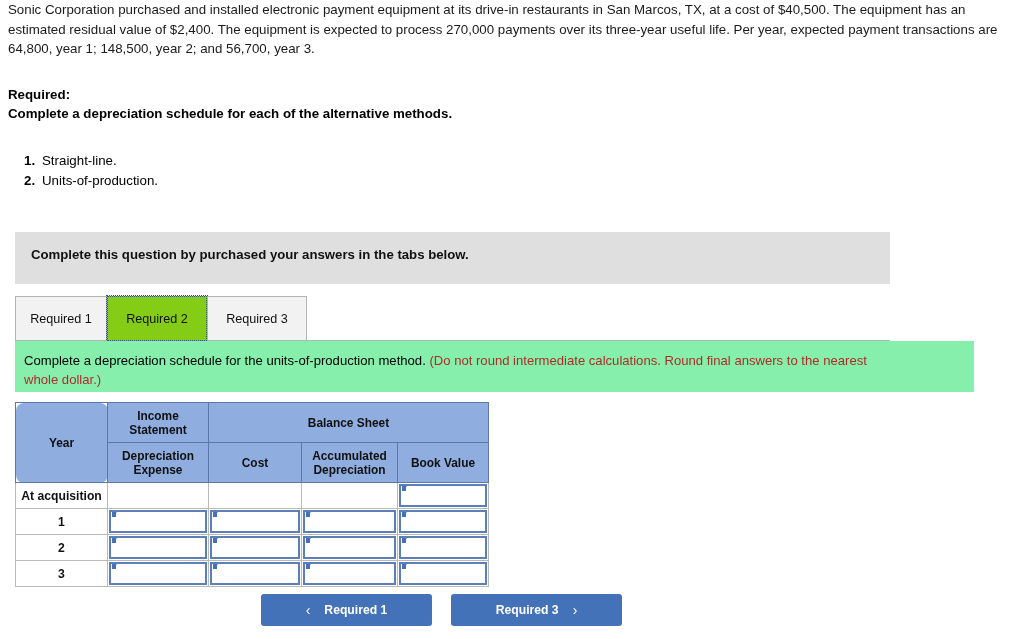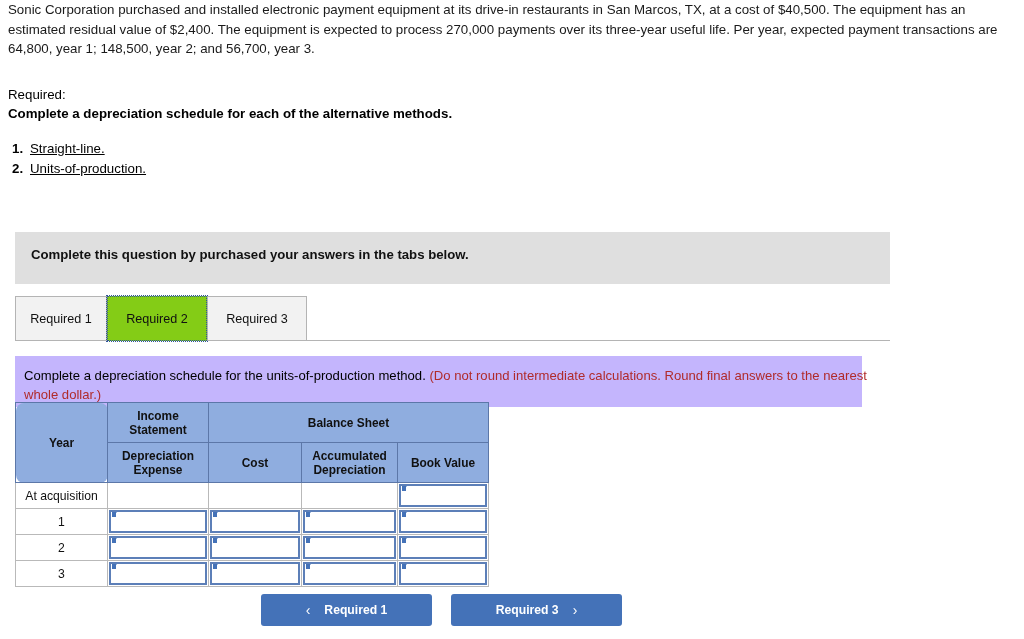--- a/index.html
+++ b/index.html
@@ -28,38 +28,37 @@
     color: #1a1a1a;
   }
 
   #required-block {
     position: absolute;
     left: 8px;
     top: 85px;
     width: 700px;
   }
   .required-heading {
-    font-weight: normal;
+    font-weight: bold;
     font-size: 13.3px;
     line-height: 19px;
   }
   .required-sub {
     font-size: 13.3px;
     line-height: 19px;
     font-weight: bold;
   }
 
   #methods-list {
     position: absolute;
     left: 8px;
     top: 135px;
-    margin: 4px;
+    margin: 16px;
     padding: 0;
     list-style: none;
-    text-decoration: underline;
   }
   #methods-list li {
     font-size: 13.3px;
     line-height: 19.5px;
     white-space: nowrap;
   }
   #methods-list li .num {
     font-weight: bold;
     display: inline-block;
     width: 18px;
@@ -119,24 +118,24 @@
     outline: 1px dotted #2f5496;
   }
   #tab-0 { left: 0px;  width: 92px; }
   #tab-1 { left: 92px; width: 100px; }
   #tab-2 { left: 192px;width: 100px; }
 
   
   #instruction-box {
     position: absolute;
     left: 15px;
-    top: 356px;
-    width: 847px;
+    top: 341px;
+    width: 959px;
     height: 51px;
-    background: #c4b5fd;
+    background: #86efac;
     box-sizing: border-box;
   }
   #instruction-box .inner {
     position: absolute;
     left: 9px;
     top: 11px;
     width: 845px;
     font-size: 13.1px;
     line-height: 18.5px;
   }
@@ -173,20 +172,21 @@
   .hdr-acc       { width: 95px;  height: 39px; }
   .hdr-bv        { width: 90px;  height: 39px; }
 
   .row-label {
     height: 25px;
     text-align: center;
     background: #ffffff;
     border: 1px solid #b9b9b9;
     color: #111;
     font-size: 12.2px;
+    font-weight: bold;
   }
   .row-label.acq { font-size: 12.2px; }
 
   .cell-plain {
     height: 25px;
     background: #ffffff;
     border: 1px solid #b9b9b9;
   }
   .cell-input-wrap {
     height: 25px;

